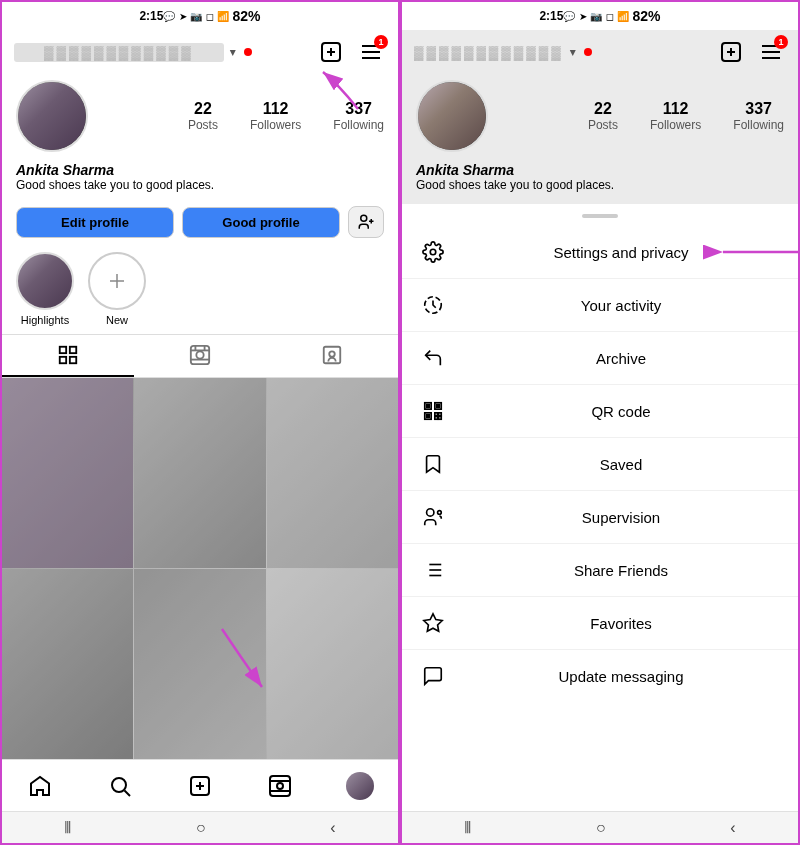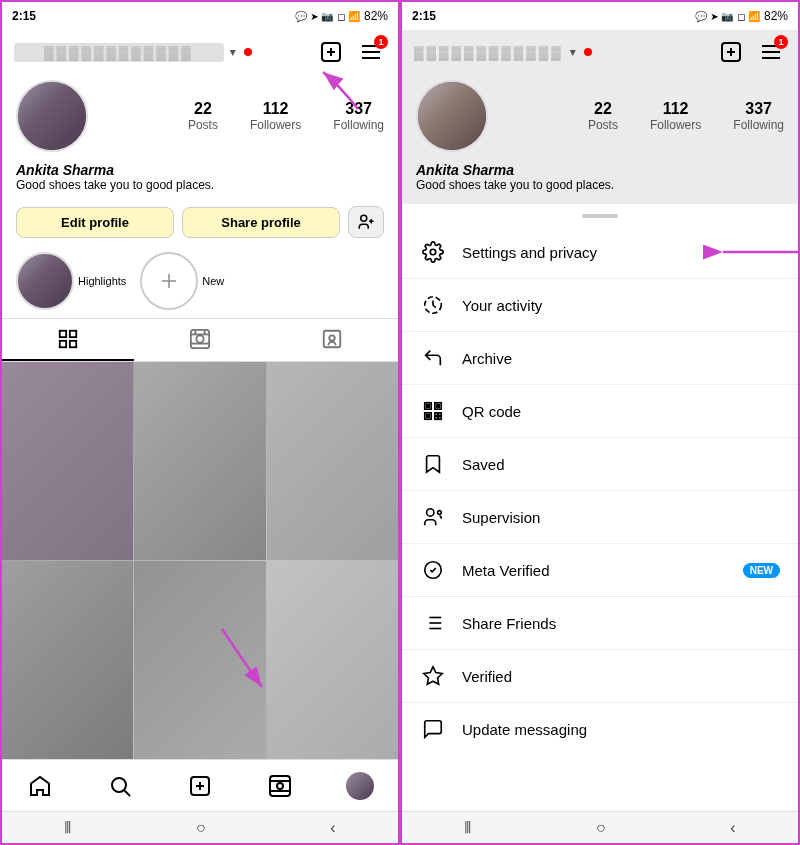--- a/index.html
+++ b/index.html
@@ -32,41 +32,41 @@
       border: 2px solid #cc44cc;
       display: flex;
       flex-direction: column;
       position: relative;
       overflow: hidden;
     }
 
     
     .status-bar {
       display: flex;
-      justify-content: space-between;
+      justify-content: center;
       align-items: center;
       padding: 13px 10px;
       height: 28px;
       background: #fff;
     }
     .status-time {
       font-size: 12px;
       font-weight: 700;
       color: #000;
     }
     .status-icons {
       display: flex;
       align-items: center;
       gap: 3px;
       font-size: 10px;
       color: #000;
     }
     .battery-text {
-      font-size: 12px;
-      font-weight: 400;
+      font-size: 14px;
+      font-weight: 700;
     }
 
     
     .top-nav {
       display: flex;
       align-items: center;
       justify-content: space-between;
       padding: 6px 12px;
       height: 44px;
     }
@@ -194,21 +194,21 @@
       display: flex;
       gap: 8px;
       padding: 6px 14px;
       align-items: center;
     }
     .btn-action {
       flex: 1;
       padding: 7px 0;
       border: 1px solid #ccc;
       border-radius: 8px;
-      background: #fef9c3;
+      background: #3b82f6;
       font-size: 13px;
       font-weight: 600;
       cursor: pointer;
       text-align: center;
     }
     .btn-icon {
       width: 36px;
       height: 32px;
       border: 1px solid #ccc;
       border-radius: 8px;
@@ -221,21 +221,21 @@
 
     
     .highlights-row {
       display: flex;
       gap: 14px;
       padding: 8px 14px;
       align-items: flex-start;
     }
     .highlight-item {
       display: flex;
-      flex-direction: row;
+      flex-direction: column;
       align-items: center;
       gap: 4px;
     }
     .highlight-circle {
       width: 58px;
       height: 58px;
       border-radius: 50%;
       background: linear-gradient(135deg, #9b8ea0 0%, #6b5a70 40%, #4a3850 100%);
       border: 2px solid #ddd;
     }
@@ -369,20 +369,21 @@
       border-radius: 2px;
       margin: 10px auto 8px;
     }
     .menu-item {
       display: flex;
       align-items: center;
       padding: 13px 18px;
       gap: 16px;
       cursor: pointer;
       border-bottom: 0.5px solid #f0f0f0;
+      text-align: center;
     }
     .menu-item:last-child {
       border-bottom: none;
     }
     .menu-item-icon {
       width: 26px;
       height: 26px;
       display: flex;
       align-items: center;
       justify-content: center;
@@ -480,21 +481,21 @@
     </div>
   </div>
 
   <div class="bio-section">
     <div class="bio-name">Ankita Sharma</div>
     <div class="bio-text">Good shoes take you to good places.</div>
   </div>
 
   <div class="action-buttons">
     <button class="btn-action">Edit profile</button>
-    <button class="btn-action">Share profile</button>
+    <button class="btn-action">Good profile</button>
     <div class="btn-icon">
       <svg width="18" height="18" viewBox="0 0 24 24" fill="none" stroke="#000" stroke-width="2">
         <circle cx="9" cy="7" r="4"></circle>
         <path d="M3 21v-2a4 4 0 0 1 4-4h4a4 4 0 0 1 4 4v2"></path>
         <line x1="19" y1="8" x2="19" y2="14"></line>
         <line x1="16" y1="11" x2="22" y2="11"></line>
       </svg>
     </div>
   </div>
 
@@ -740,30 +741,20 @@
         <svg width="22" height="22" viewBox="0 0 24 24" fill="none" stroke="#000" stroke-width="1.8">
           <circle cx="9" cy="7" r="4"></circle>
           <path d="M3 21v-2a4 4 0 0 1 4-4h4a4 4 0 0 1 4 4v2"></path>
           <circle cx="19" cy="7" r="2"></circle>
           <path d="M19 11c1.1 0 2 .9 2 2v1"></path>
         </svg>
       </div>
       <span class="menu-item-text">Supervision</span>
     </div>
 
-    <div class="menu-item">
-      <div class="menu-item-icon">
-        <svg width="22" height="22" viewBox="0 0 24 24" fill="none" stroke="#000" stroke-width="1.8">
-          <circle cx="12" cy="12" r="9"></circle>
-          <polyline points="9 12 11 14 15 10"></polyline>
-        </svg>
-      </div>
-      <span class="menu-item-text">Meta Verified</span>
-      <span class="new-badge">NEW</span>
-    </div>
 
     <div class="menu-item">
       <div class="menu-item-icon">
         <svg width="22" height="22" viewBox="0 0 24 24" fill="none" stroke="#000" stroke-width="1.8">
           <line x1="8" y1="6" x2="21" y2="6"></line>
           <line x1="8" y1="12" x2="21" y2="12"></line>
           <line x1="8" y1="18" x2="21" y2="18"></line>
           <line x1="3" y1="6" x2="3.01" y2="6"></line>
           <line x1="3" y1="12" x2="3.01" y2="12"></line>
           <line x1="3" y1="18" x2="3.01" y2="18"></line>
@@ -771,21 +762,21 @@
       </div>
       <span class="menu-item-text">Share Friends</span>
     </div>
 
     <div class="menu-item">
       <div class="menu-item-icon">
         <svg width="22" height="22" viewBox="0 0 24 24" fill="none" stroke="#000" stroke-width="1.8">
           <polygon points="12 2 15.09 8.26 22 9.27 17 14.14 18.18 21.02 12 17.77 5.82 21.02 7 14.14 2 9.27 8.91 8.26 12 2"></polygon>
         </svg>
       </div>
-      <span class="menu-item-text">Verified</span>
+      <span class="menu-item-text">Favorites</span>
     </div>
 
     <div class="menu-item">
       <div class="menu-item-icon">
         <svg width="22" height="22" viewBox="0 0 24 24" fill="none" stroke="#000" stroke-width="1.8">
           <path d="M21 15a2 2 0 0 1-2 2H7l-4 4V5a2 2 0 0 1 2-2h14a2 2 0 0 1 2 2z"></path>
         </svg>
       </div>
       <span class="menu-item-text">Update messaging</span>
     </div>

